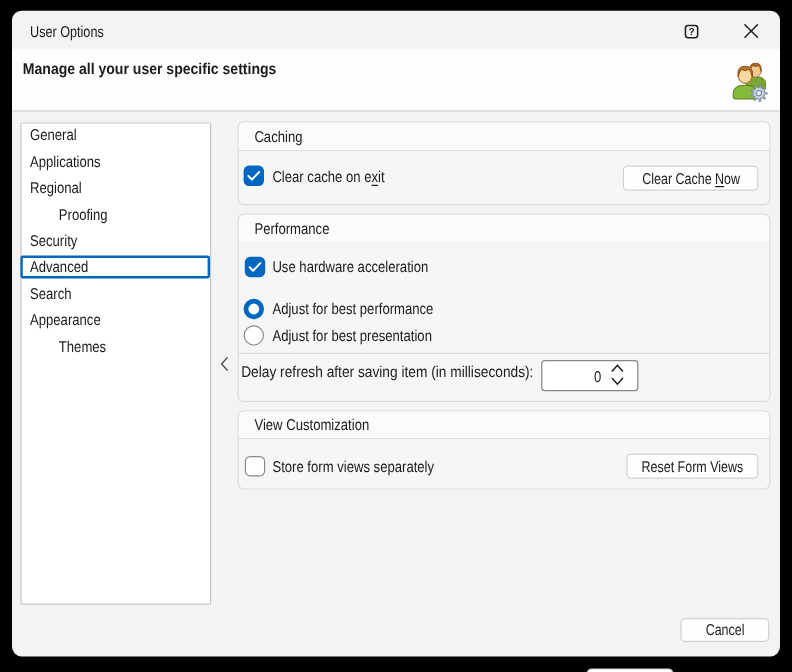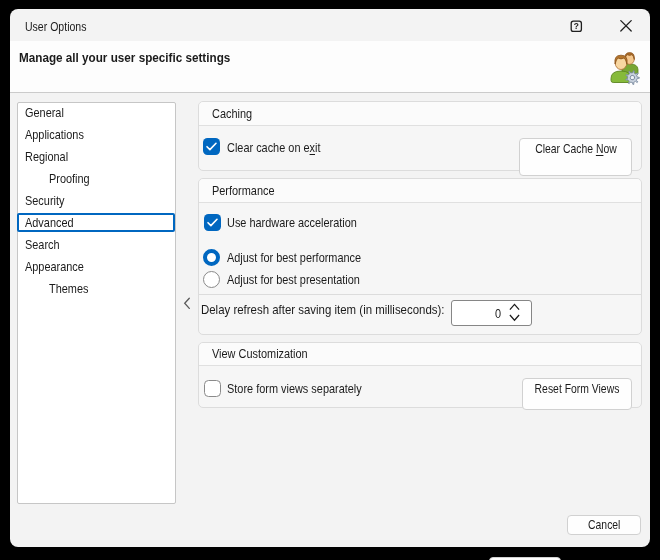--- a/index.html
+++ b/index.html
@@ -76,21 +76,21 @@
 
 <div class="g" style="top:100.7px; height:70.6px;"></div>
 <div class="gh" style="top:101.7px; height:24.1px;"></div>
 <div class="t" style="left:211.8px; top:106.5px;">Caching</div>
 <div class="cb cbon" style="left:203.2px; top:138.3px;">
   <svg width="17" height="17" viewBox="0 0 17 17">
       <path d="M4 8.7 L6.9 11.6 L13 5.3" fill="none" stroke="#fff" stroke-width="1.6" stroke-linecap="round" stroke-linejoin="round"></path>
     </svg>
 </div>
 <div class="t" style="left:226.5px; top:141.2px;">Clear cache on e<u>x</u>it</div>
-<div class="btn" style="left:519.4px; top:138.1px; width:113px; height:38px; line-height:19px;"><span>Clear Cache <u>N</u>ow</span></div>
+<div class="btn" style="left:519.4px; top:138.1px; width:113px; height:21px; line-height:19px;"><span>Clear Cache <u>N</u>ow</span></div>
 
 <div class="g" style="top:177.5px; height:157.1px;"></div>
 <div class="gh" style="top:178.5px; height:24.8px;"></div>
 <div class="t" style="left:211.8px; top:183.8px;">Performance</div>
 <div class="cb cbon" style="left:203.5px; top:214.3px;">
   <svg width="17" height="17" viewBox="0 0 17 17">
       <path d="M4 8.7 L6.9 11.6 L13 5.3" fill="none" stroke="#fff" stroke-width="1.6" stroke-linecap="round" stroke-linejoin="round"></path>
     </svg>
 </div>
 <div class="t" style="left:226.5px; top:216.1px;">Use hardware acceleration</div>
@@ -105,16 +105,16 @@
 <svg class="abs" style="left:508.5px; top:303px;" width="11" height="19" viewBox="0 0 11 19">
   <path d="M0.9 6.6 L5.5 1.4 L10.1 6.6" fill="none" stroke="#1b1b1b" stroke-width="1.25"></path>
   <path d="M0.9 12 L5.5 17.2 L10.1 12" fill="none" stroke="#1b1b1b" stroke-width="1.25"></path>
 </svg>
 
 <div class="g" style="top:341.6px; height:66px;"></div>
 <div class="gh" style="top:342.6px; height:23.1px;"></div>
 <div class="t" style="left:211.8px; top:347px;">View Customization</div>
 <div class="cb cboff" style="left:203.5px; top:379.7px;"></div>
 <div class="t" style="left:226.5px; top:382px;">Store form views separately</div>
-<div class="btn" style="left:521.7px; top:377.6px; width:110.6px; height:32px; line-height:19px;"><span>Reset Form Views</span></div>
+<div class="btn" style="left:521.7px; top:377.6px; width:110.6px; height:21px; line-height:19px;"><span>Reset Form Views</span></div>
 
 <div class="btn" style="left:489px; top:515.3px; width:72px; height:20px; line-height:18px;margin-top:42px;"><span>OK</span></div>
 <div class="btn" style="left:567.4px; top:515.3px; width:73.5px; height:20px; line-height:18px;"><span>Cancel</span></div>
 
 </body></html>

